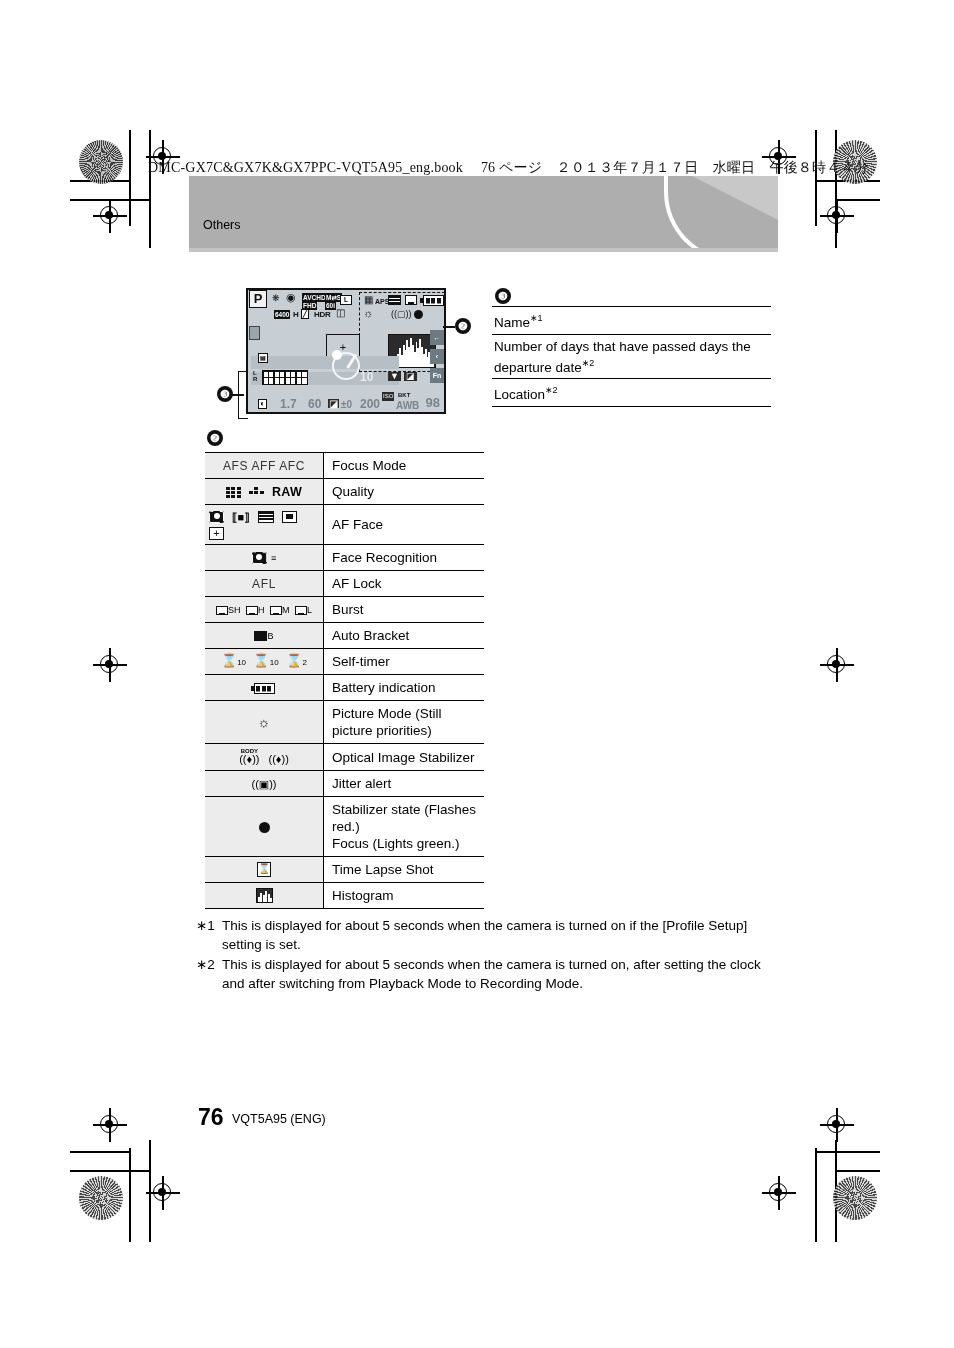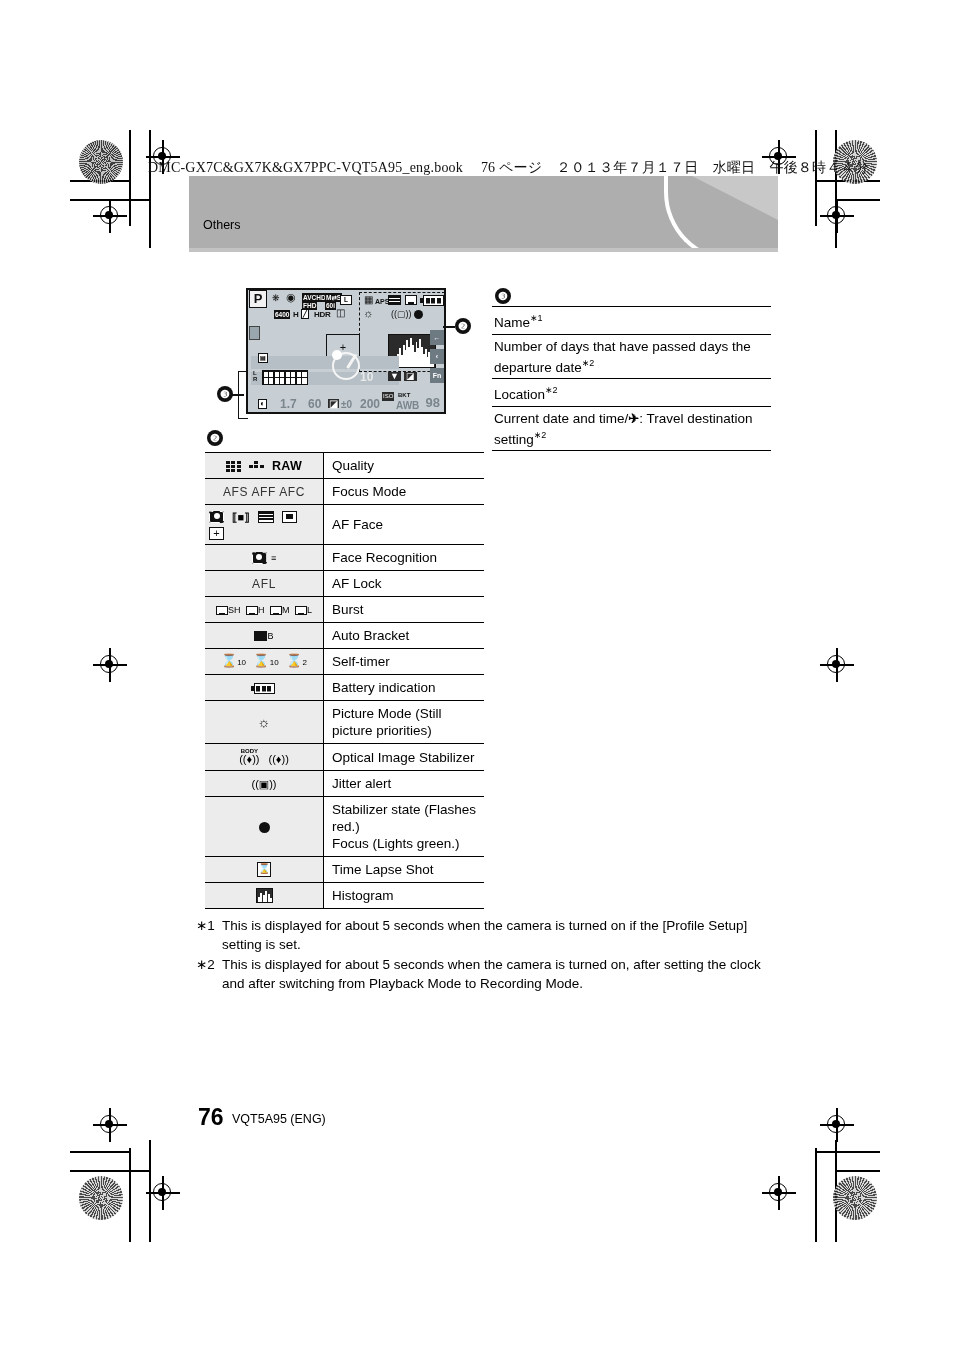--- a/index.html
+++ b/index.html
@@ -804,32 +804,32 @@
 <div class="callout-num" style="left:217px; top:386px;">❸</div>
 
 <div class="callout-num" style="left:207px; top:430px;">❷</div>
 
 <div class="callout-num" style="left:495px; top:288px;">❸</div>
 
 <table class="tbl" id="table2">
   <tbody>
     <tr>
       <td class="icocell">
+        <span class="afs-txt">AFS AFF AFC</span>
+      </td>
+      <td class="labelcell">Focus Mode</td>
+    </tr>
+
+    <tr>
+      <td class="icocell">
         <span class="g qual1"></span>
         <span class="g qual2" style="margin-left:5px;"></span>
         <span class="raw-txt" style="margin-left:5px;">RAW</span>
       </td>
       <td class="labelcell">Quality</td>
-    </tr>
-
-    <tr>
-      <td class="icocell">
-        <span class="afs-txt">AFS AFF AFC</span>
-      </td>
-      <td class="labelcell">Focus Mode</td>
     </tr>
 
     <tr>
       <td class="icocell" style="text-align:left; padding-left:4px;">
         <span class="g face-ico"></span>
         <span class="g" style="margin-left:5px; font-size:11px; font-weight:bold;">⟦■⟧</span>
         <span class="g afmode-track" style="margin-left:5px;"></span>
         <span class="g afmode-1area" style="margin-left:5px;"></span><br>
         <span class="g afmode-plus" style="margin-top:3px;">+</span>
       </td>
@@ -953,25 +953,20 @@
       </td>
     </tr>
     <tr>
       <td>
         <span>Number of days that have passed days the departure date</span><span class="sup">∗2</span>
       </td>
     </tr>
     <tr>
       <td>
         <span>Location</span><span class="sup">∗2</span>
-      </td>
-    </tr>
-    <tr>
-      <td>
-        <span>Current date and time/</span><span style="font-size:13px; font-weight:bold;">✈</span><span>: Travel destination setting</span><span class="sup">∗2</span>
       </td>
     </tr>
   </tbody>
 </table>
 
 <div class="notes">
   <div class="note">
     <div class="mk">∗1</div>
     <div class="bd">This is displayed for about 5 seconds when the camera is turned on if the [Profile Setup] setting is set.</div>
   </div>

